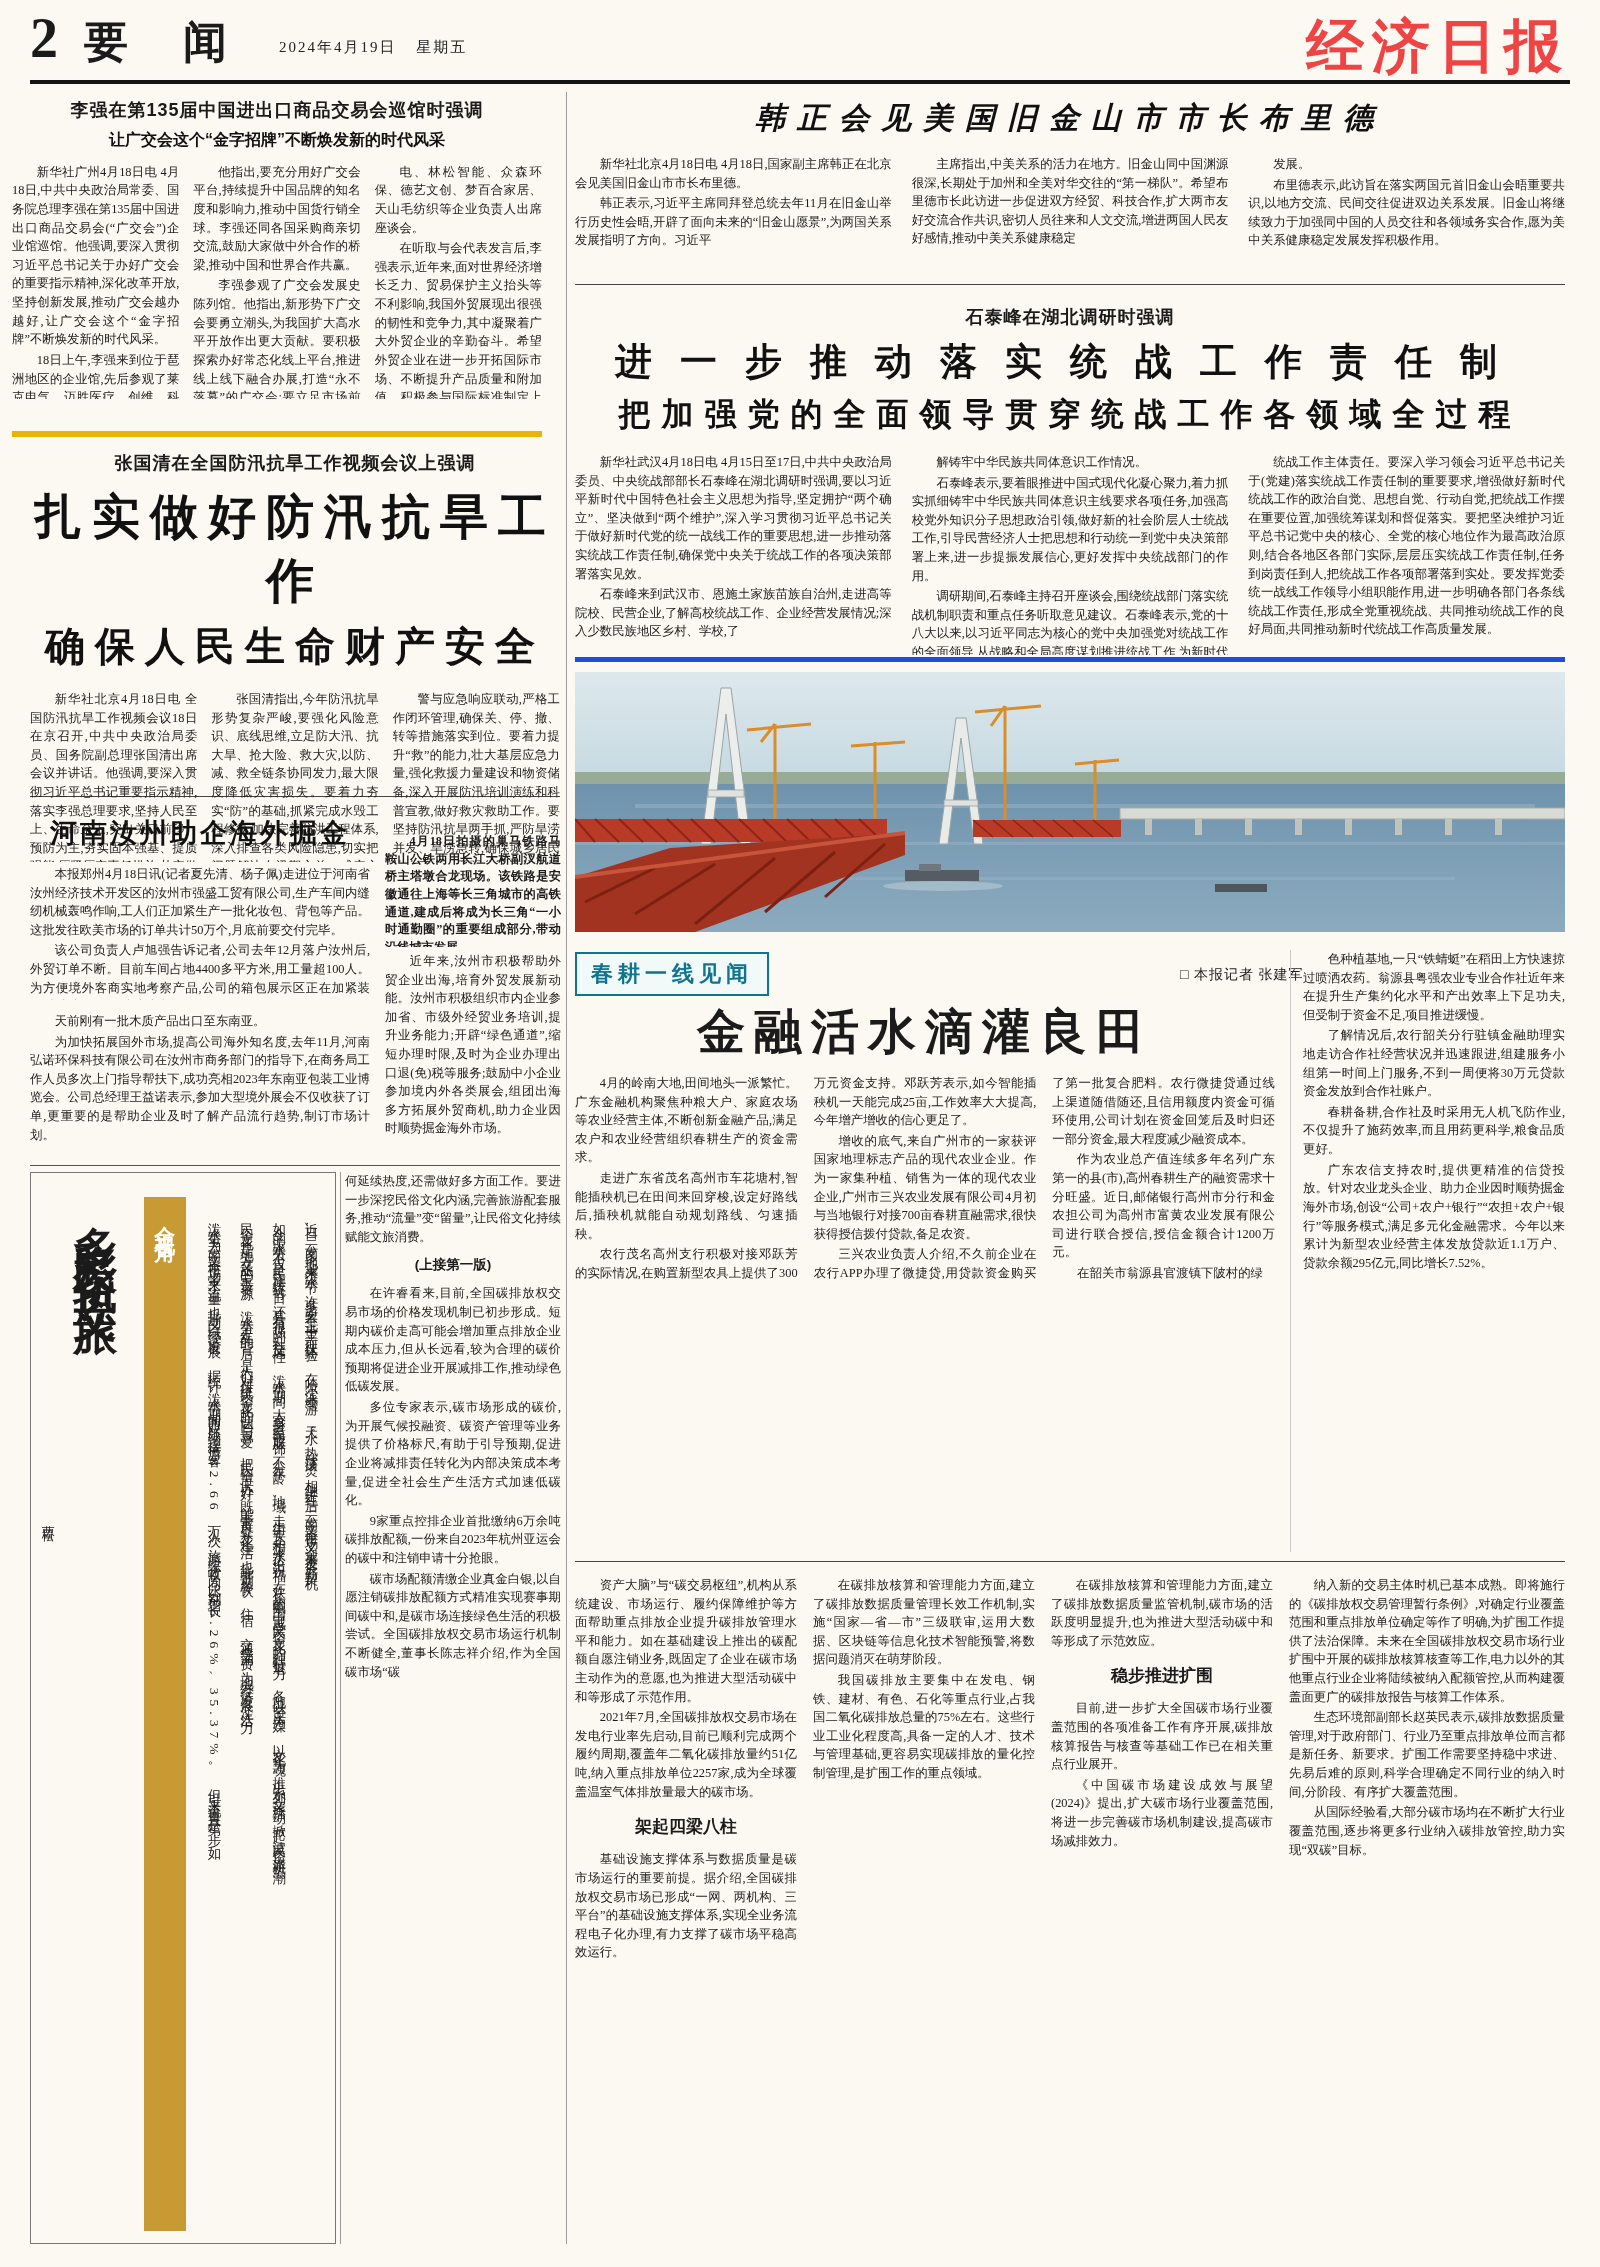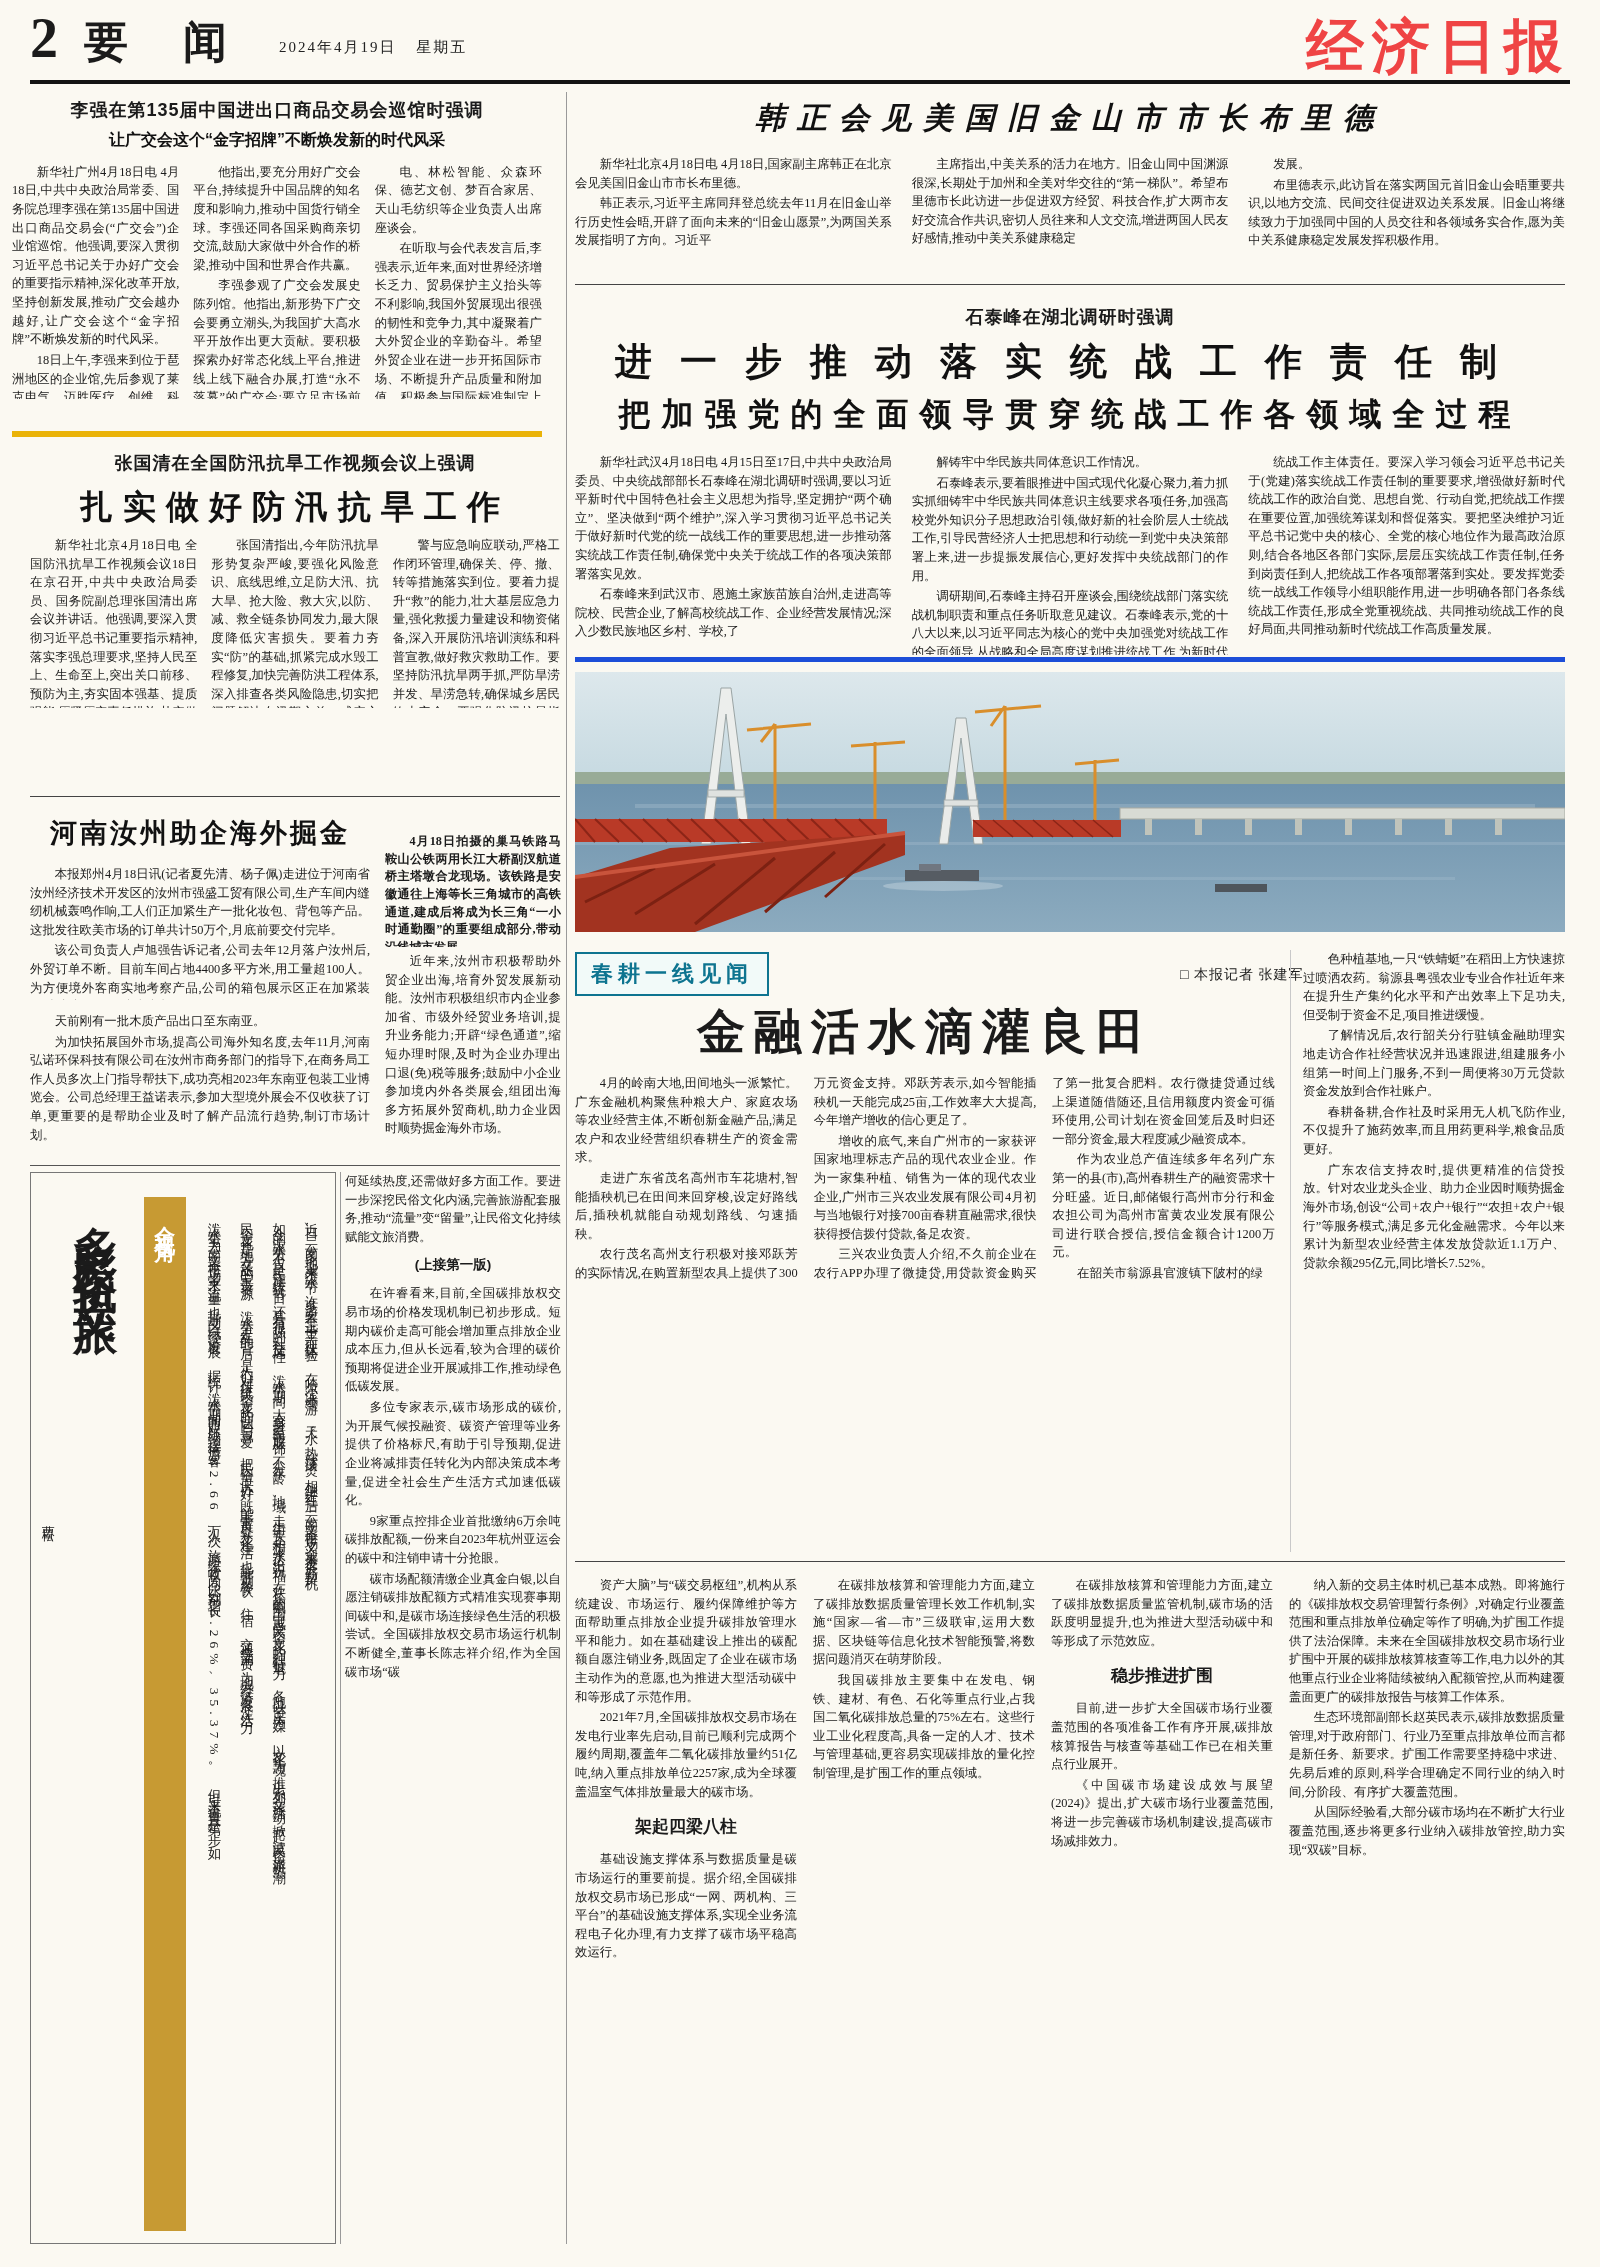--- a/index.html
+++ b/index.html
@@ -30,21 +30,21 @@
   .rule-v { position:absolute; background:#9a9a9a; width:1px; }
 
   
   .artA { position:absolute; left:12px; top:94px; width:530px; height:343px; border-bottom:6px solid #eab308; padding-top:4px; }
   .artA .hl { font-size:16px; line-height:1.3; margin:8px 0 12px; }
   .artA .cols { gap:14px; height:236px; }
   .artA .cols > div { flex:1; }
 
   
   .artD { position:absolute; left:30px; top:437px; width:530px; height:360px; border-bottom:1px solid #444; padding-top:14px; }
-  .artD .hl1 { font-size:33px; letter-spacing:10px; margin:10px 0 6px; }
+  .artD .hl1 { font-size:48px; letter-spacing:10px; margin:10px 0 6px; }
   .artD .hl2 { font-size:40px; letter-spacing:10px; margin:0 0 16px; }
   .artD .cols { gap:14px; height:172px; }
   .artD .cols > div { flex:1; }
 
   
   .artE { position:absolute; left:30px; top:797px; width:340px; height:368px; padding-top:18px; }
   .artE .hl { font-size:27px; letter-spacing:3px; margin-bottom:14px; }
   .artE .cols { gap:12px; height:282px;flex-direction:column; }
   .artE .cols > div { flex:1; }
   .rule-E { left:30px; top:1165px; width:530px; }
@@ -133,20 +133,21 @@
     <div>
         <p class="para">电、林松智能、众森环保、德艺文创、梦百合家居、天山毛纺织等企业负责人出席座谈会。</p>
         <p class="para">在听取与会代表发言后,李强表示,近年来,面对世界经济增长乏力、贸易保护主义抬头等不利影响,我国外贸展现出很强的韧性和竞争力,其中凝聚着广大外贸企业的辛勤奋斗。希望外贸企业在进一步开拓国际市场、不断提升产品质量和附加值、积极参与国际标准制定上下功夫,走拼创新、拼品质、拼品牌的转型升级之路,以更多的技术、质量和服务赢得市场、赢得未来。政府部门要为外贸企业提供有力支持、有效指导、优质服务,让企业真正享受到政策红利,维护好企业合法权益,做企业开拓市场、创新发展的坚强后盾。</p>
       </div>
   </div>
 </div>
 
 <div class="artD">
   <div class="kicker">张国清在全国防汛抗旱工作视频会议上强调</div>
   <div class="hl hl1">扎实做好防汛抗旱工作</div>
+  <div class="hl hl2">确保人民生命财产安全</div>
   <div class="cols">
     <div>
         <p class="para">新华社北京4月18日电 全国防汛抗旱工作视频会议18日在京召开,中共中央政治局委员、国务院副总理张国清出席会议并讲话。他强调,要深入贯彻习近平总书记重要指示精神,落实李强总理要求,坚持人民至上、生命至上,突出关口前移、预防为主,夯实固本强基、提质强能,压紧压实责任措施,扎实做好防汛抗旱工作,确保人民生命财产安全和社会大局稳定。</p>
       </div>
     <div>
         <p class="para">张国清指出,今年防汛抗旱形势复杂严峻,要强化风险意识、底线思维,立足防大汛、抗大旱、抢大险、救大灾,以防、减、救全链条协同发力,最大限度降低灾害损失。要着力夯实“防”的基础,抓紧完成水毁工程修复,加快完善防洪工程体系,深入排查各类风险隐患,切实把问题解决在汛期之前、成灾之前。要着力增强“减”的效果,完善各级各类应急预案,加强监测预报预警,强化预报预</p>
       </div>
     <div>
         <p class="para">警与应急响应联动,严格工作闭环管理,确保关、停、撤、转等措施落实到位。要着力提升“救”的能力,壮大基层应急力量,强化救援力量建设和物资储备,深入开展防汛培训演练和科普宣教,做好救灾救助工作。要坚持防汛抗旱两手抓,严防旱涝并发、旱涝急转,确保城乡居民饮水安全。要强化防汛抗旱指挥体系,强化统筹协调,构筑防范应对重特大水旱灾害的人民防线。</p>
       </div>

